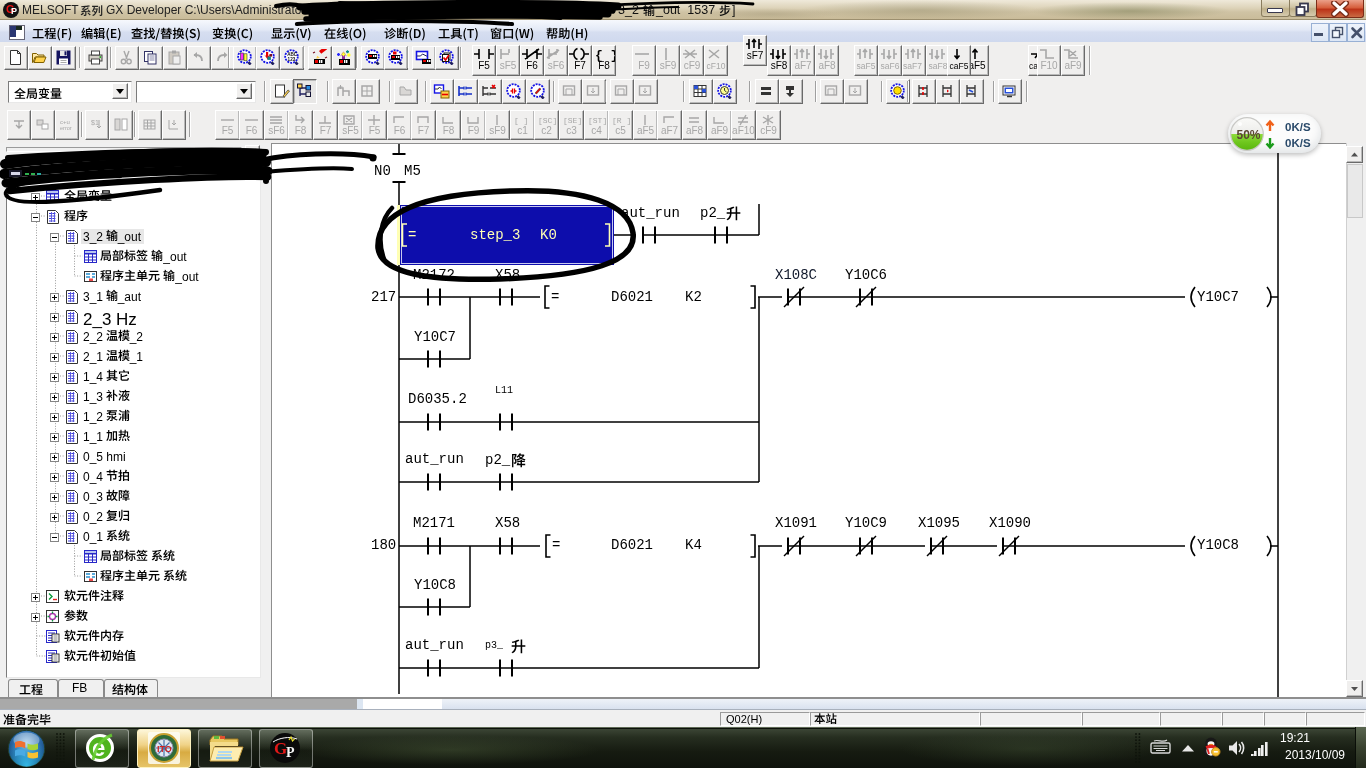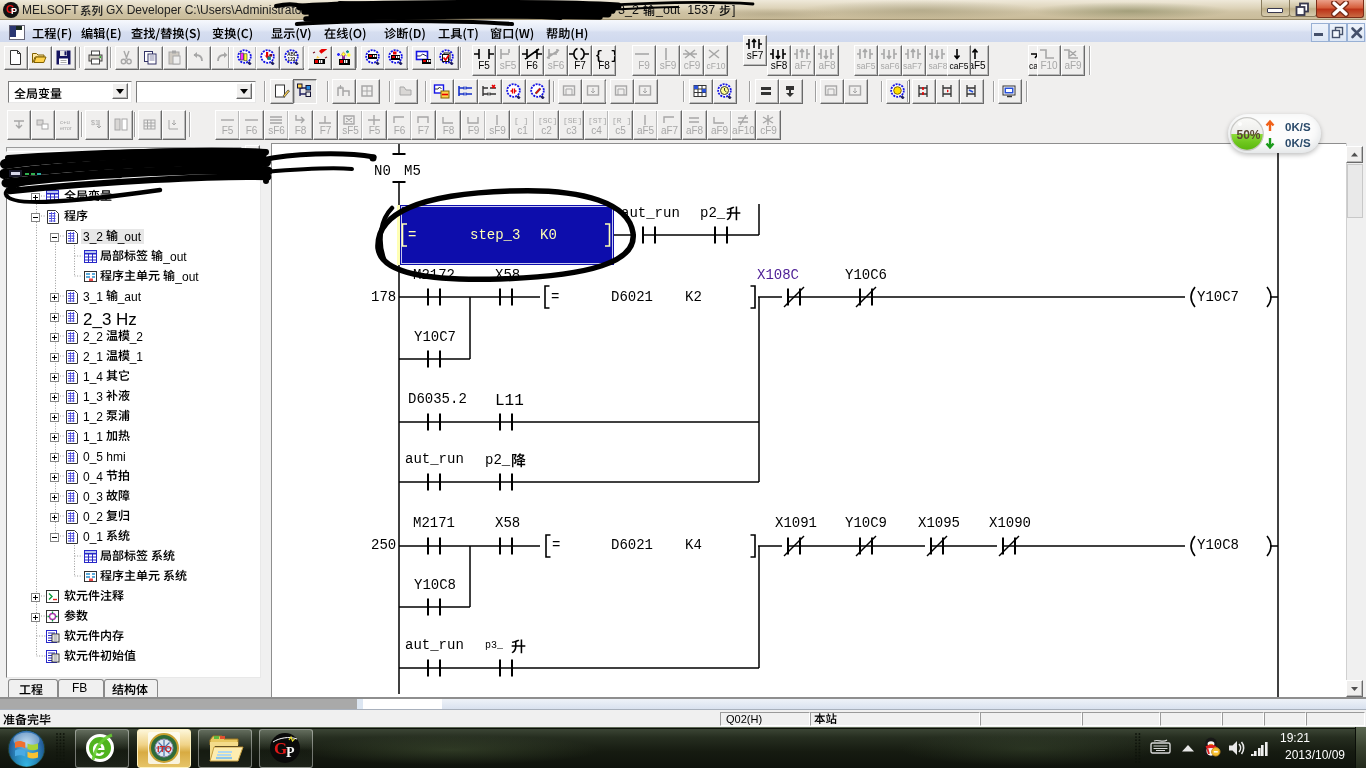--- a/index.html
+++ b/index.html
@@ -1505,44 +1505,44 @@
 <div class="abs mono" style="left:404px;top:164px;font-size:14px;line-height:14px;color:#000;white-space:pre">M5</div>
 <div class="abs mono" style="left:621px;top:206px;font-size:14px;line-height:14px;color:#000;white-space:pre">aut_run</div>
 <div class="abs mono" style="left:700px;top:206px;font-size:14px;line-height:14px;color:#000;white-space:pre">p2_</div>
 <svg style="position:absolute;left:725.5px;top:219.0px;overflow:visible" width="1" height="1">
     <g transform="scale(0.01500,-0.01500)" fill="#000">
       <use href="#G78" x="0"></use>
     </g>
   </svg>
 <div class="abs mono" style="left:413px;top:268px;font-size:14px;line-height:14px;color:#000;white-space:pre">M2172</div>
 <div class="abs mono" style="left:495px;top:268px;font-size:14px;line-height:14px;color:#000;white-space:pre">X58</div>
-<div class="abs mono" style="left:757px;top:268px;font-size:14px;line-height:14px;color:#4c1d95;white-space:pre">X108C</div>
+<div class="abs mono" style="left:775px;top:268px;font-size:14px;line-height:14px;color:#0f172a;white-space:pre">X108C</div>
 <div class="abs mono" style="left:845px;top:268px;font-size:14px;line-height:14px;color:#000;white-space:pre">Y10C6</div>
-<div class="abs mono" style="left:371px;top:290px;font-size:14px;line-height:14px;color:#000;white-space:pre">178</div>
+<div class="abs mono" style="left:371px;top:290px;font-size:14px;line-height:14px;color:#000;white-space:pre">217</div>
 <div class="abs mono" style="left:551px;top:290px;font-size:14px;line-height:14px;color:#000;white-space:pre">=</div>
 <div class="abs mono" style="left:611px;top:290px;font-size:14px;line-height:14px;color:#000;white-space:pre">D6021</div>
 <div class="abs mono" style="left:685px;top:290px;font-size:14px;line-height:14px;color:#000;white-space:pre">K2</div>
 <div class="abs mono" style="left:1197px;top:290px;font-size:14px;line-height:14px;color:#000;white-space:pre">Y10C7</div>
 <div class="abs mono" style="left:414px;top:330px;font-size:14px;line-height:14px;color:#000;white-space:pre">Y10C7</div>
 <div class="abs mono" style="left:408px;top:392px;font-size:14px;line-height:14px;color:#000;white-space:pre">D6035.2</div>
-<div class="abs mono" style="left:495px;top:394px;font-size:16px;line-height:14px;color:#000;white-space:pre">L11</div>
+<div class="abs mono" style="left:495px;top:384px;font-size:10px;line-height:14px;color:#000;white-space:pre">L11</div>
 <div class="abs mono" style="left:405px;top:452px;font-size:14px;line-height:14px;color:#000;white-space:pre">aut_run</div>
 <div class="abs mono" style="left:485px;top:453px;font-size:14px;line-height:14px;color:#000;white-space:pre">p2_</div>
 <svg style="position:absolute;left:510.5px;top:466.0px;overflow:visible" width="1" height="1">
     <g transform="scale(0.01500,-0.01500)" fill="#000">
       <use href="#G79" x="0"></use>
     </g>
   </svg>
 <div class="abs mono" style="left:413px;top:516px;font-size:14px;line-height:14px;color:#000;white-space:pre">M2171</div>
 <div class="abs mono" style="left:495px;top:516px;font-size:14px;line-height:14px;color:#000;white-space:pre">X58</div>
 <div class="abs mono" style="left:775px;top:516px;font-size:14px;line-height:14px;color:#000;white-space:pre">X1091</div>
 <div class="abs mono" style="left:845px;top:516px;font-size:14px;line-height:14px;color:#000;white-space:pre">Y10C9</div>
 <div class="abs mono" style="left:918px;top:516px;font-size:14px;line-height:14px;color:#000;white-space:pre">X1095</div>
 <div class="abs mono" style="left:989px;top:516px;font-size:14px;line-height:14px;color:#000;white-space:pre">X1090</div>
-<div class="abs mono" style="left:371px;top:538px;font-size:14px;line-height:14px;color:#000;white-space:pre">250</div>
+<div class="abs mono" style="left:371px;top:538px;font-size:14px;line-height:14px;color:#000;white-space:pre">180</div>
 <div class="abs mono" style="left:552px;top:538px;font-size:14px;line-height:14px;color:#000;white-space:pre">=</div>
 <div class="abs mono" style="left:611px;top:538px;font-size:14px;line-height:14px;color:#000;white-space:pre">D6021</div>
 <div class="abs mono" style="left:685px;top:538px;font-size:14px;line-height:14px;color:#000;white-space:pre">K4</div>
 <div class="abs mono" style="left:1197px;top:538px;font-size:14px;line-height:14px;color:#000;white-space:pre">Y10C8</div>
 <div class="abs mono" style="left:414px;top:578px;font-size:14px;line-height:14px;color:#000;white-space:pre">Y10C8</div>
 <div class="abs mono" style="left:405px;top:638px;font-size:14px;line-height:14px;color:#000;white-space:pre">aut_run</div>
 <div class="abs mono" style="left:485px;top:639px;font-size:10px;line-height:14px;color:#000;white-space:pre">p3_</div>
 <svg style="position:absolute;left:510.5px;top:652.0px;overflow:visible" width="1" height="1">
     <g transform="scale(0.01500,-0.01500)" fill="#000">
       <use href="#G78" x="0"></use>

